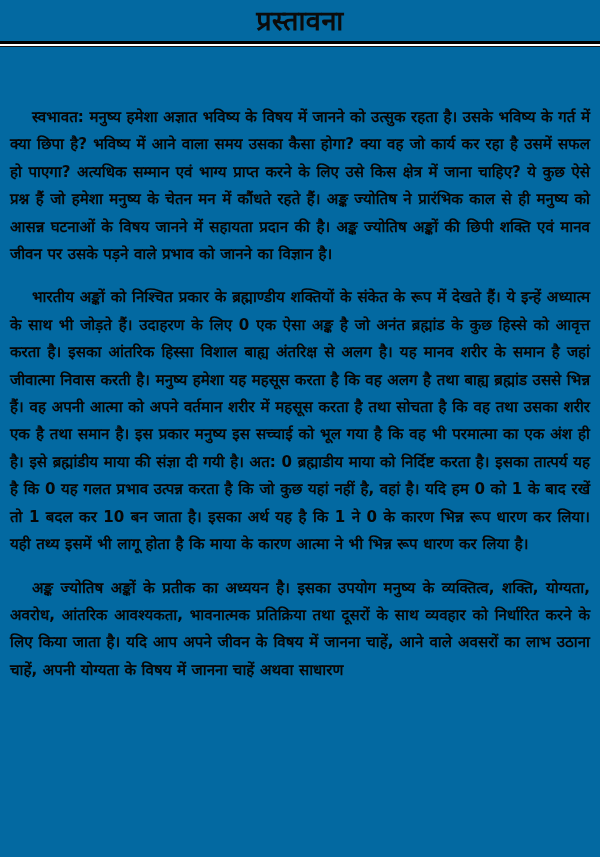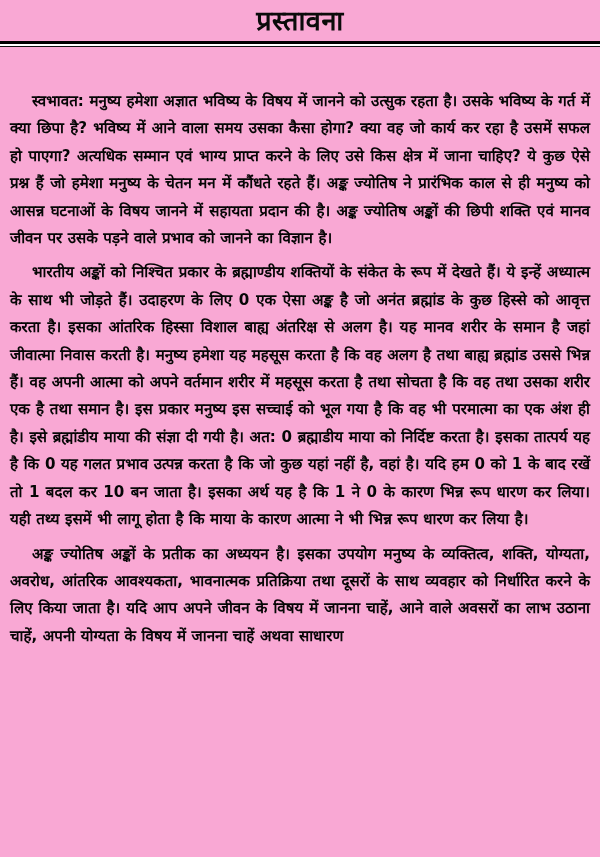--- a/index.html
+++ b/index.html
@@ -9,21 +9,21 @@
     background: #ffffff;
   }
   body {
     font-family: "DejaVu Sans", sans-serif;
     color: #000000;
   }
   #page {
     position: relative;
     width: 600px;
     height: 861px;
-    background: #f9a8d4;
+    background: #0369a1;
     overflow: hidden;
     box-sizing: border-box;
   }
 
   
   .title-block {
     padding-top: 4px;
   }
   .page-title {
     text-align: center;
@@ -55,21 +55,21 @@
   }
 
   
   .body-area {
     position: absolute;
     left: 10px;
     top: 88px;
     width: 580px;
   }
   p.para {
-    margin: 0 0 7px 0;
+    margin: 16px 0 7px 0;
     padding: 0;
     font-family: "DejaVu Sans", sans-serif;
     font-size: 15.1px;
     font-weight: 700;
     line-height: 27.4px;
     color: #060606;
     text-align: justify;
     text-justify: inter-word;
     word-spacing: 0.3px;
     -webkit-font-smoothing: none;

